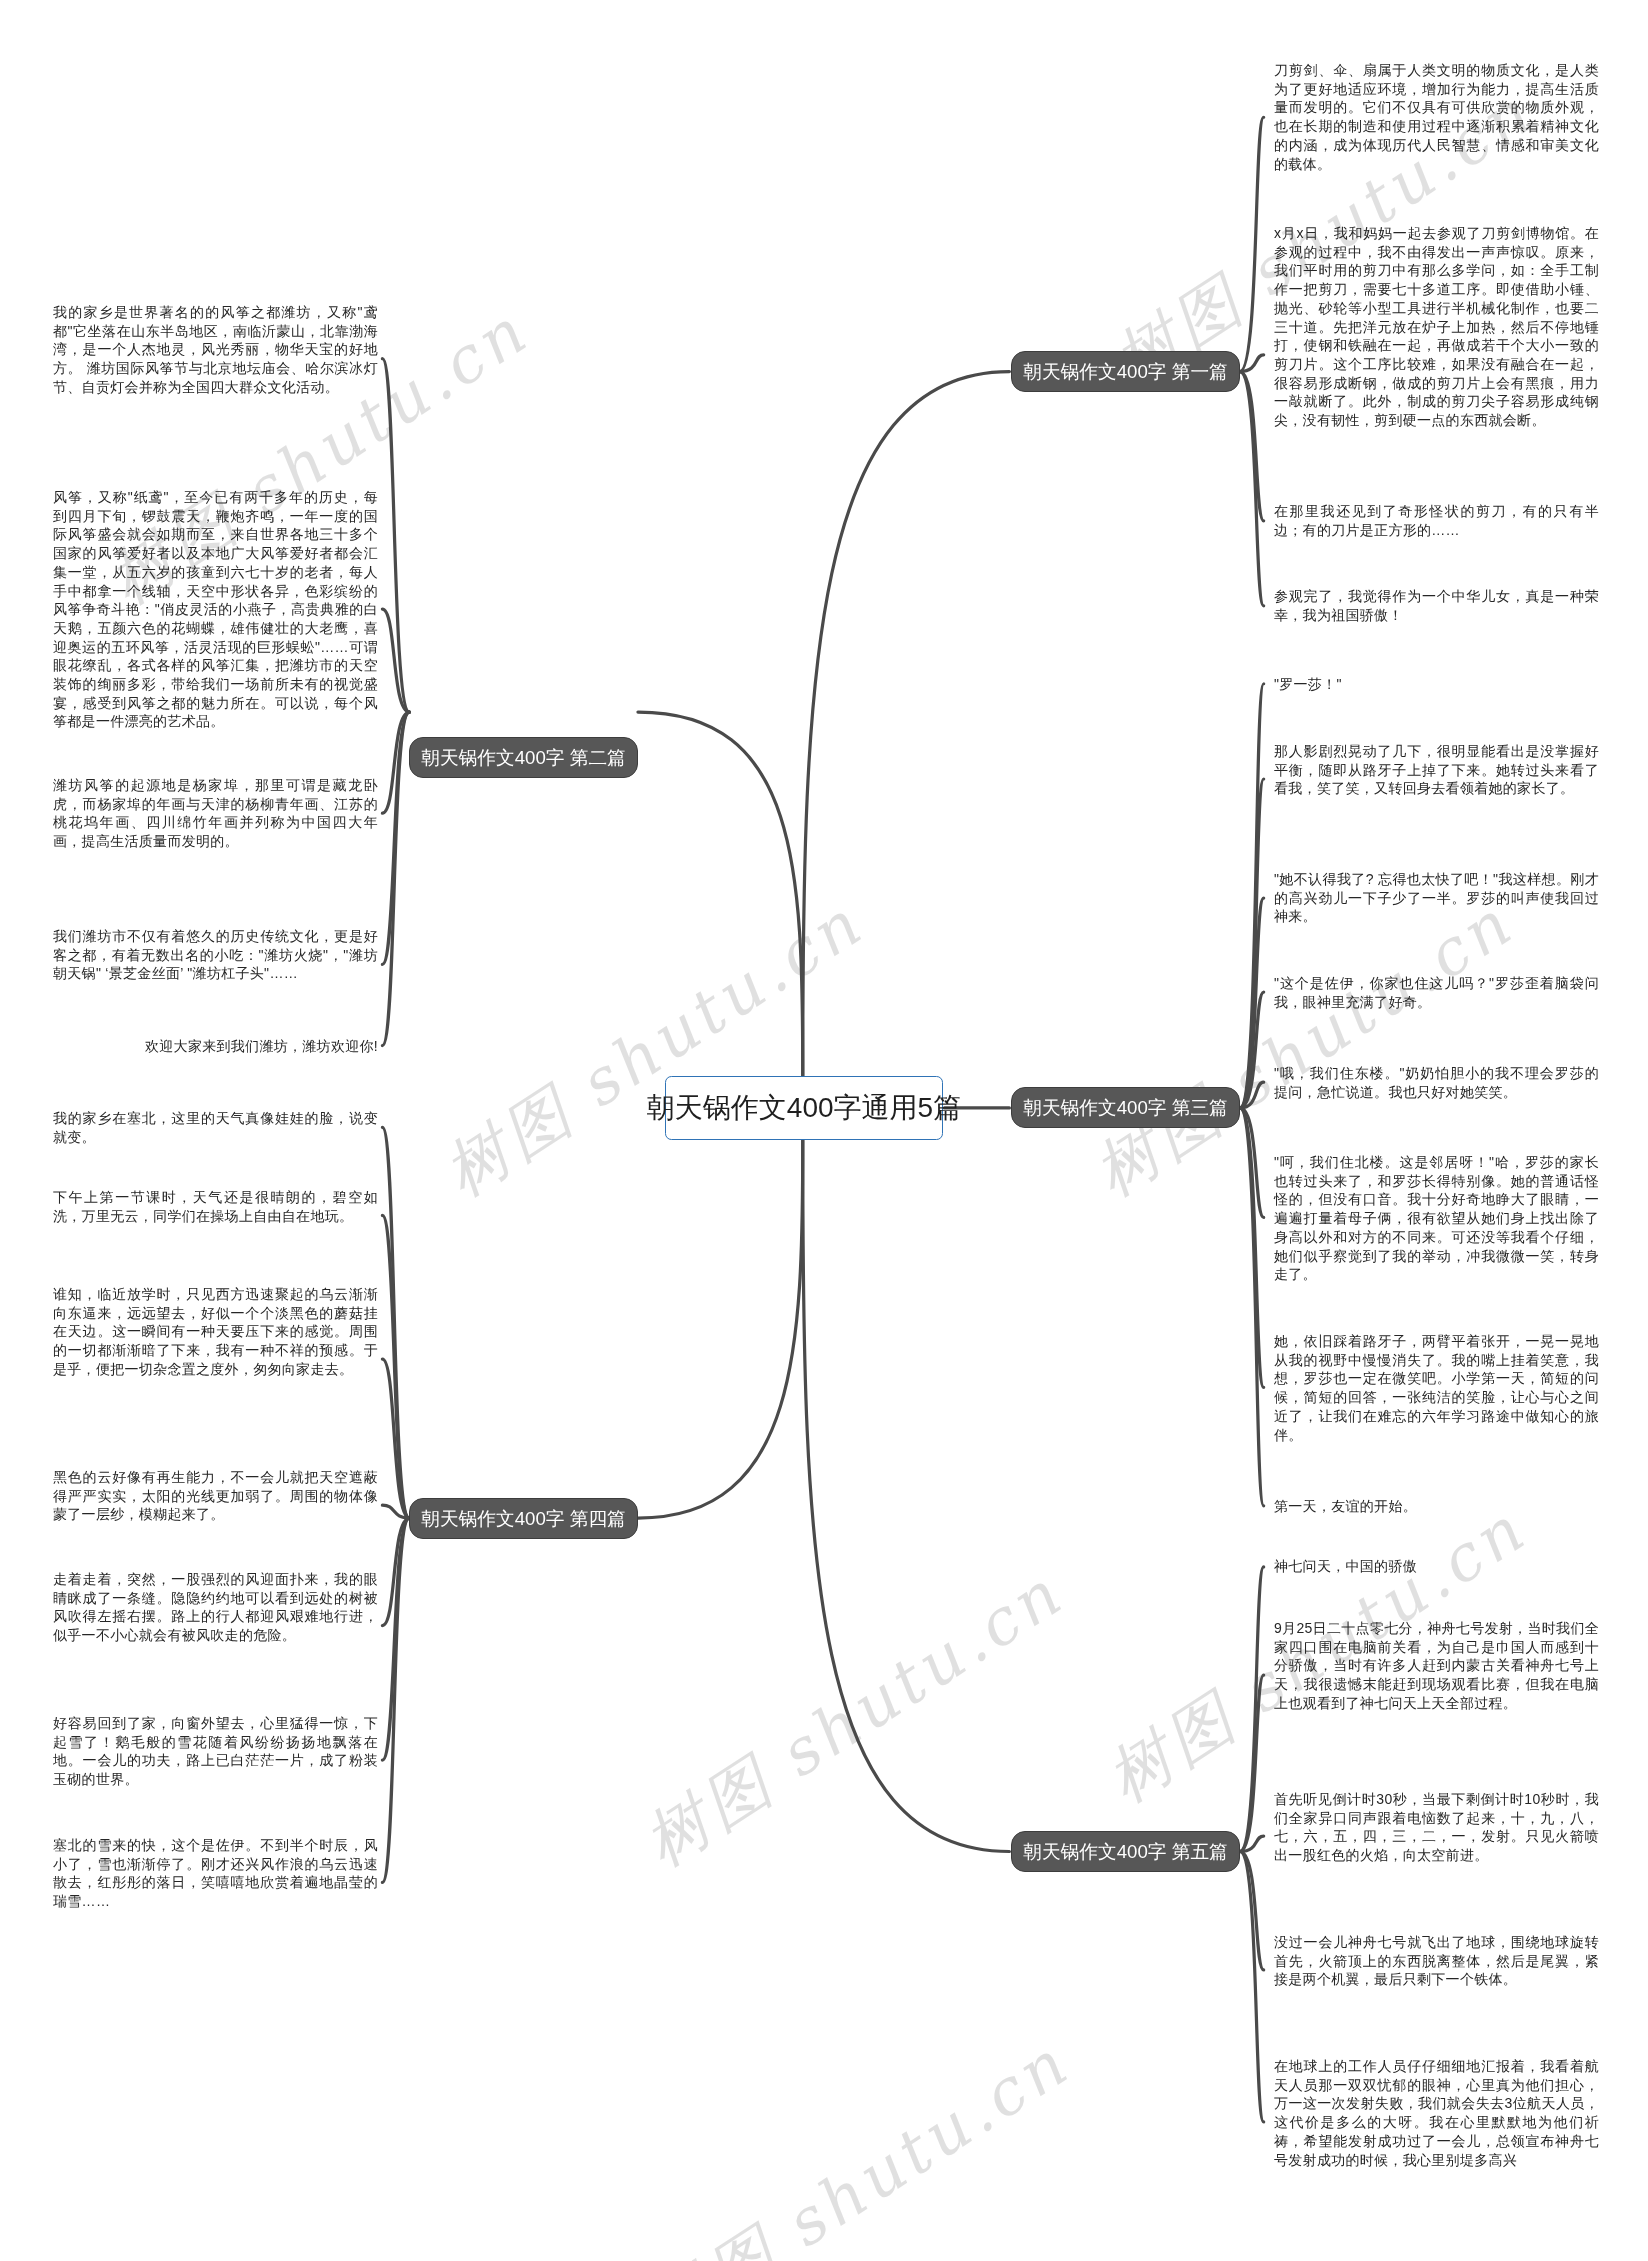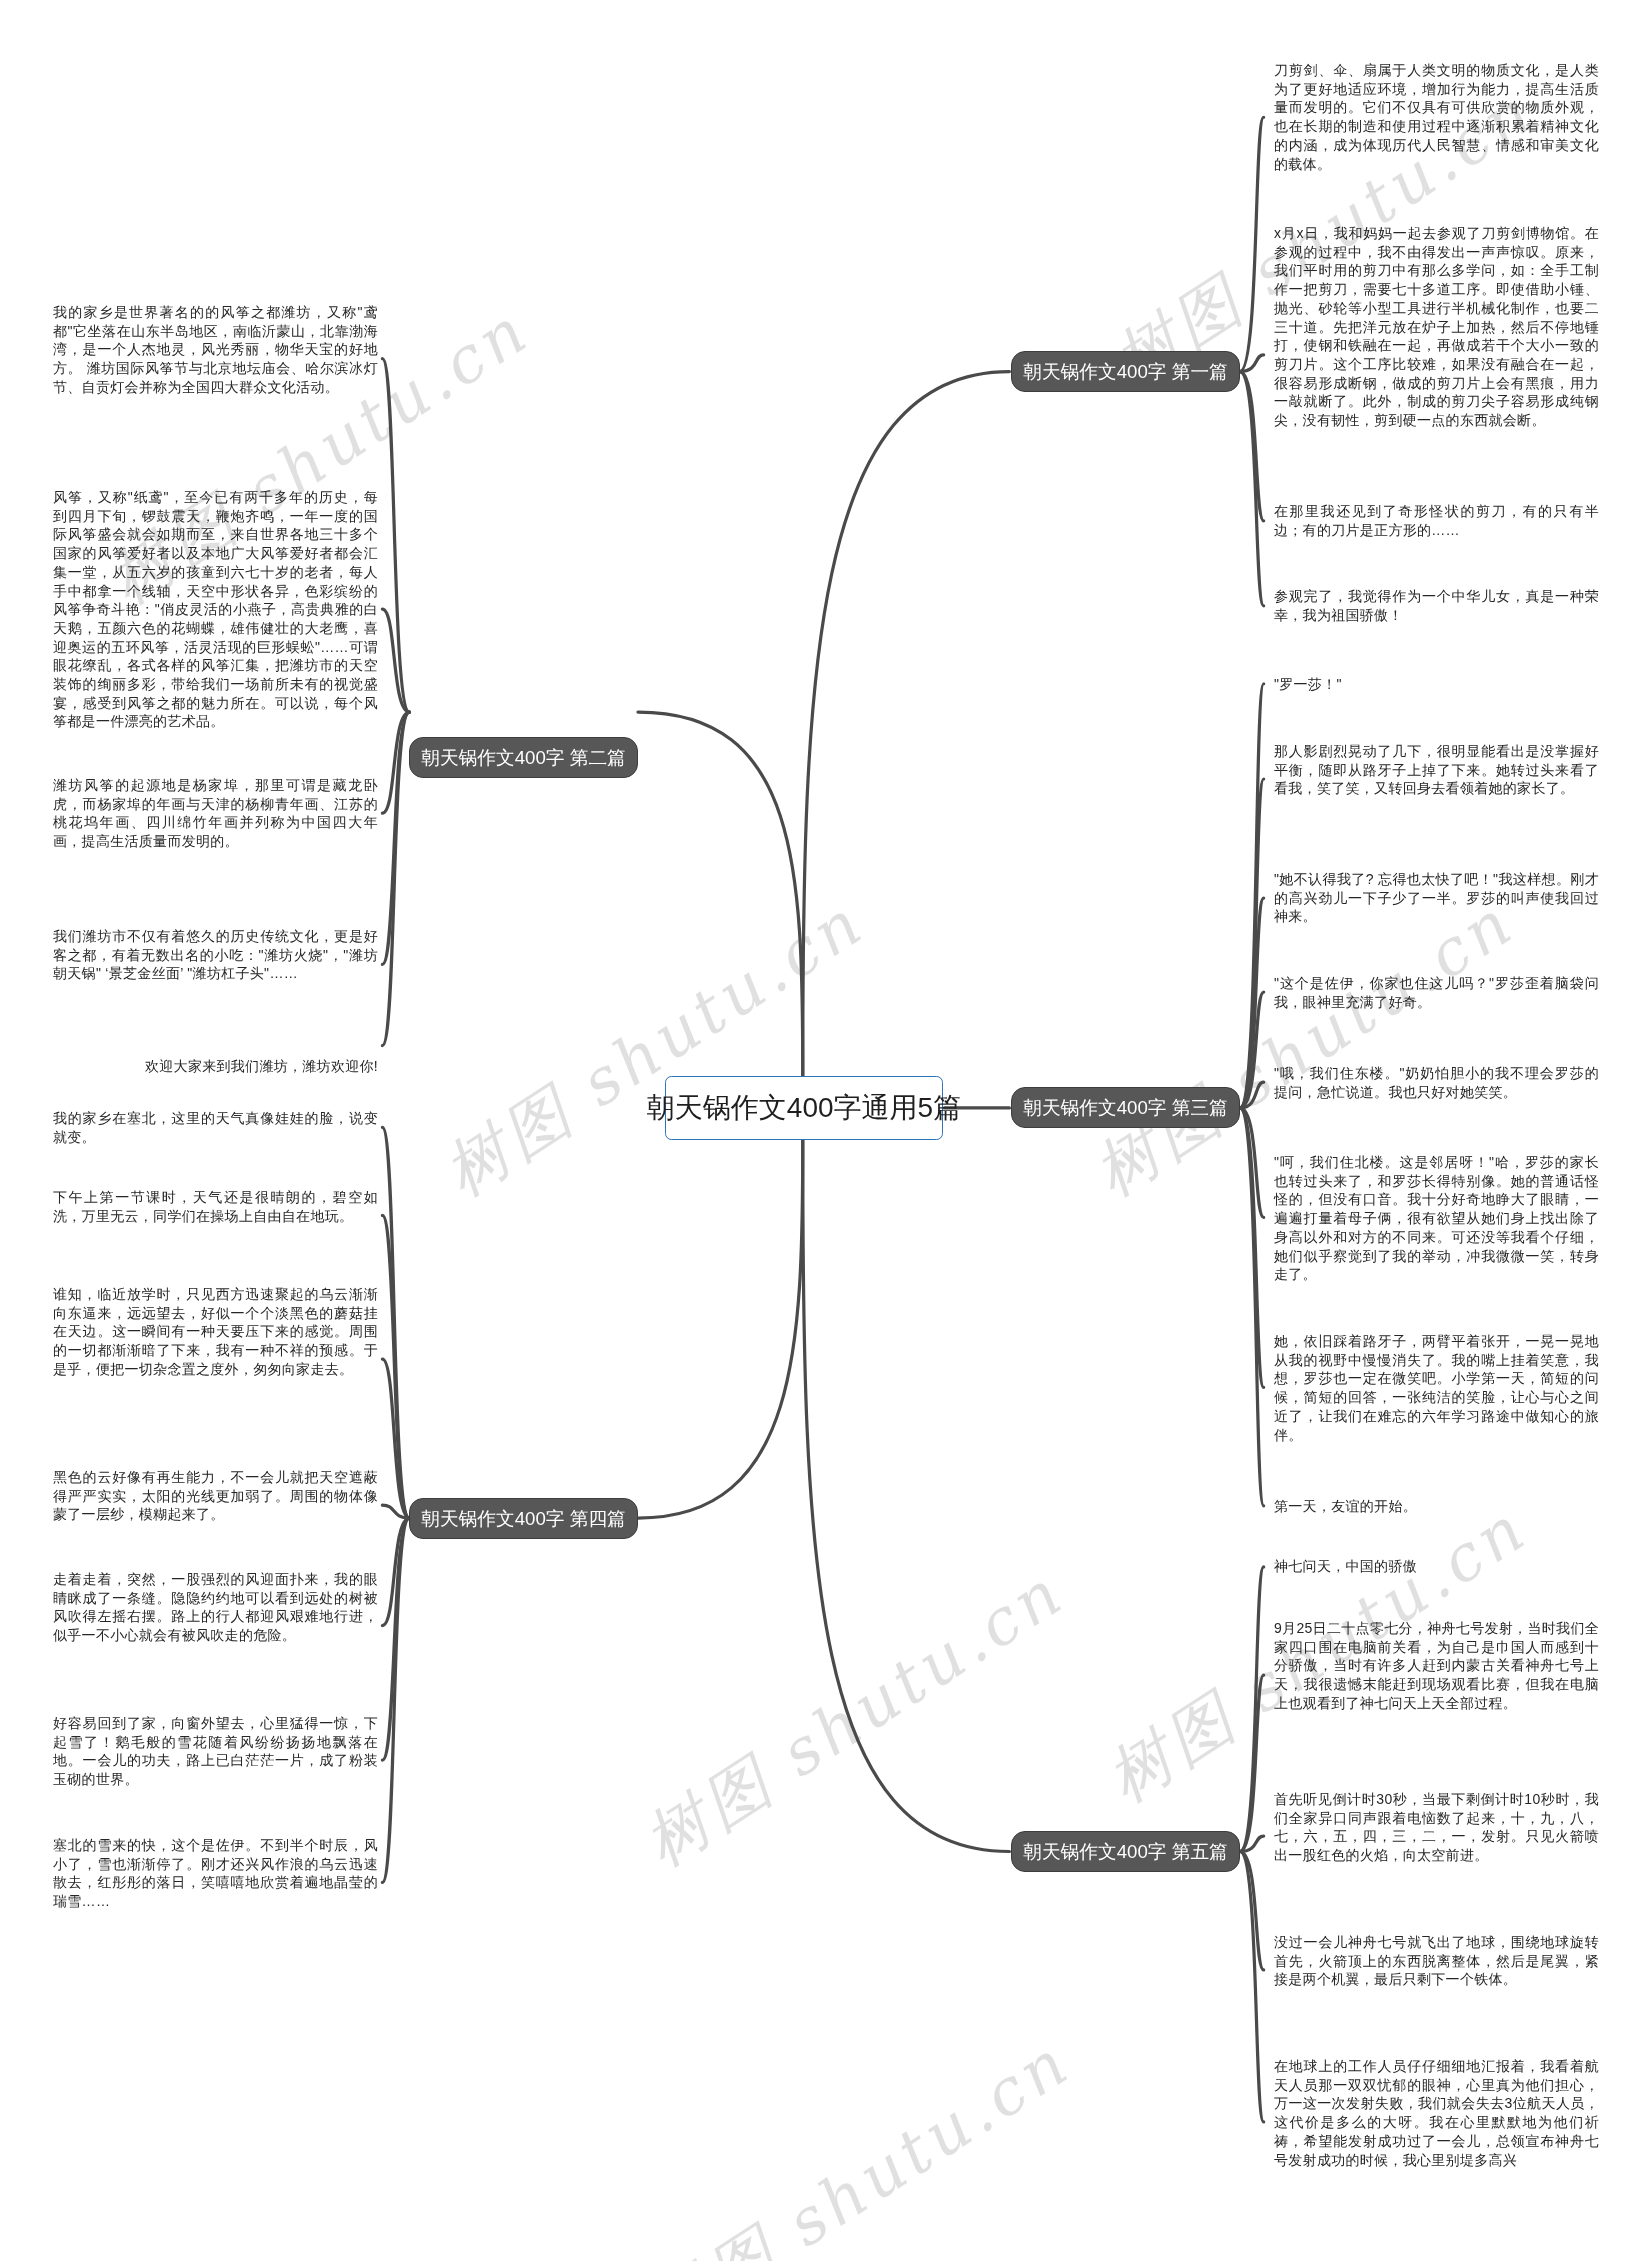--- a/index.html
+++ b/index.html
@@ -4,21 +4,21 @@
 <style>
   html,body{margin:0;padding:0;background:#ffffff;}
   #canvas{position:relative;width:1648px;height:2261px;background:#ffffff;overflow:hidden;
           font-family:"Liberation Sans","DejaVu Sans",sans-serif;}
   .wm{position:absolute;white-space:nowrap;color:rgba(0,0,0,0.12);
       font-family:"DejaVu Serif","Liberation Serif",serif;font-style:italic;
       font-size:64px;letter-spacing:5.2px;transform:rotate(-33deg);pointer-events:none;user-select:none;}
   svg.lines{position:absolute;left:0;top:0;}
   .para{position:absolute;width:325px;font-size:14px;line-height:18.7px;color:#262626;
         text-align:justify;letter-spacing:0.3px;}
-  .para.ta-r{text-align:right;margin-top:20px;}
+  .para.ta-r{text-align:right;}
   .pill{position:absolute;width:229px;height:41px;box-sizing:border-box;
         background:#575757;border:1.3px solid #3d3d3d;border-radius:14px;
         color:#ffffff;font-size:18.7px;text-align:center;line-height:39px;
         white-space:nowrap;overflow:hidden;}
   .root{position:absolute;left:665px;top:1076px;width:278px;height:64px;box-sizing:border-box;
         background:#ffffff;border:1.9px solid #2f73b6;border-radius:6.4px;
         display:flex;align-items:center;justify-content:center;
         font-size:28px;color:#1f1f1f;white-space:nowrap;}
 </style>
 </head>

